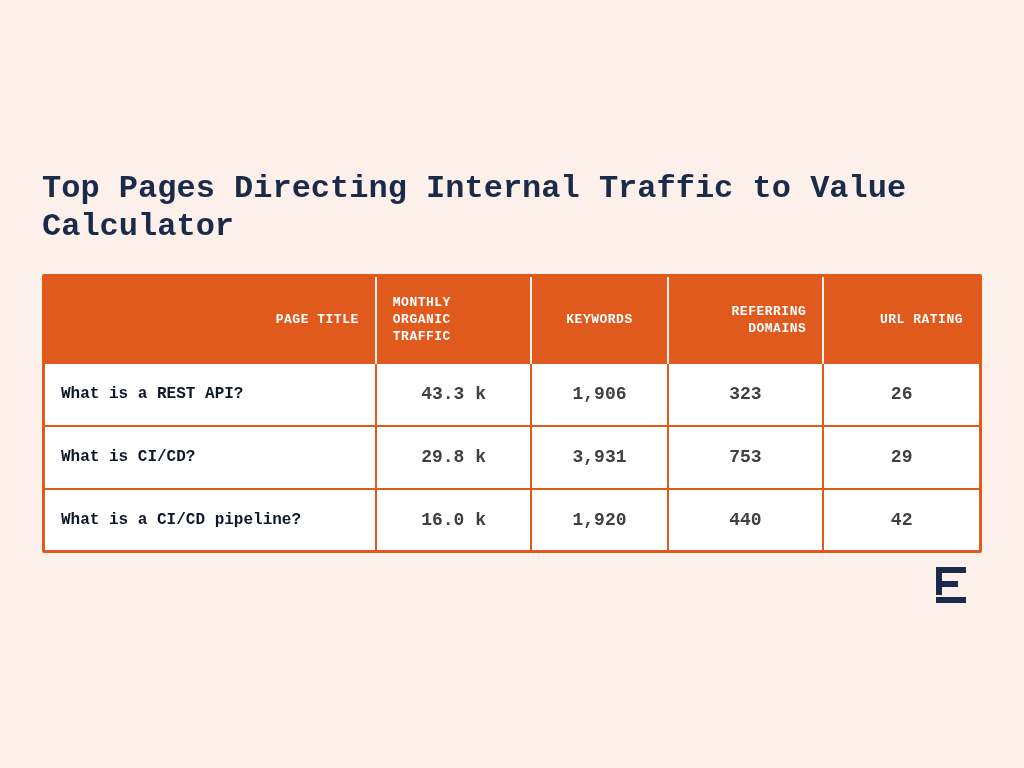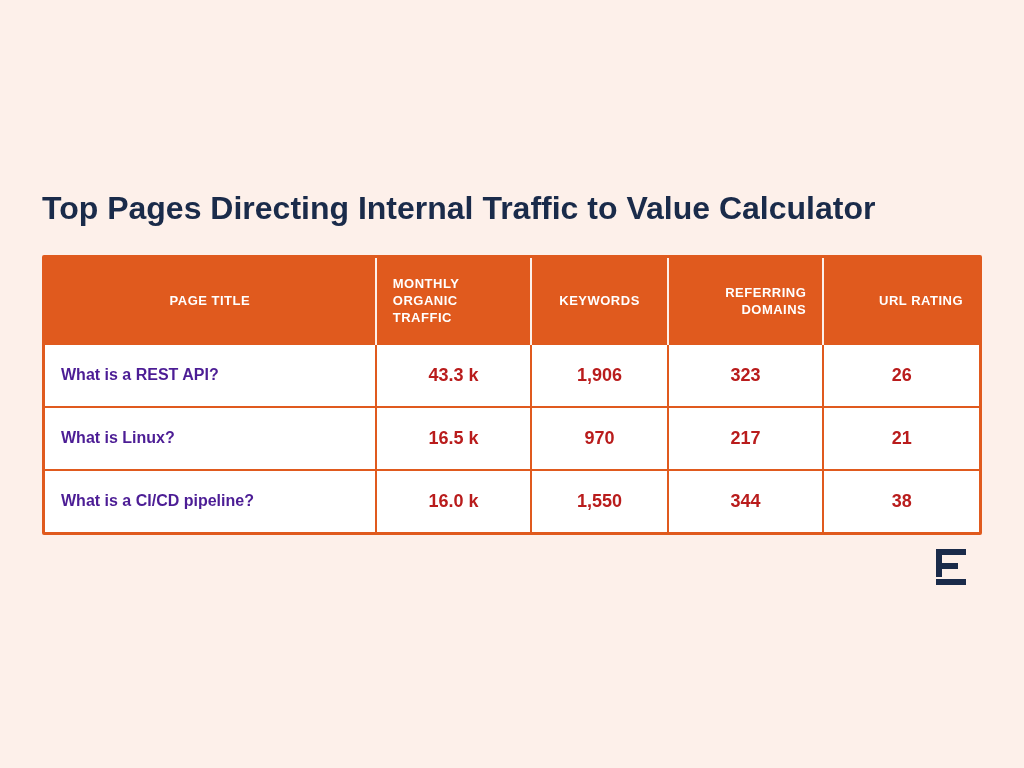--- a/index.html
+++ b/index.html
@@ -15,20 +15,21 @@
       display: flex;
       align-items: center;
       justify-content: center;
       font-family: 'Arial', sans-serif;
       overflow: hidden;
     }
 
     .container {
       width: 980px;
       padding: 30px 20px 20px 20px;
+      font-family: Liberation Mono, monospace;
     }
 
     .page-title {
       color: #1a2b4a;
       font-size: 32px;
       font-weight: 800;
       margin-bottom: 28px;
       line-height: 1.2;
     }
 
@@ -48,21 +49,21 @@
       background-color: #e05a1e;
     }
 
     thead th {
       color: #fff;
       font-size: 13px;
       font-weight: 700;
       text-transform: uppercase;
       letter-spacing: 0.5px;
       padding: 18px 16px;
-      text-align: center;
+      text-align: right;
       vertical-align: middle;
       line-height: 1.3;
       border-right: 2px solid #fdf0ea;
     }
 
     thead th:last-child {
       border-right: none;
     }
 
     thead th.col-page-title {
@@ -105,28 +106,28 @@
       color: #1a2b4a;
     }
 
     tbody td:last-child {
       border-right: none;
     }
 
     tbody td.cell-page-title {
       font-size: 16px;
       font-weight: 800;
-      color: #4c1d95;
+      color: #0f172a;
       line-height: 1.3;
     }
 
     tbody td.cell-value {
       font-size: 18px;
       font-weight: 700;
-      color: #b91c1c;
+      color: #404040;
       text-align: center;
     }
 
     .footer-logo {
       display: flex;
       justify-content: flex-end;
       margin-top: 14px;
       padding-right: 4px;
     }
   </style>
@@ -149,32 +150,32 @@
       </thead>
       <tbody id="table-body">
       <tr>
             <td class="cell-page-title">What is a REST API?</td>
             <td class="cell-value">43.3 k</td>
             <td class="cell-value">1,906</td>
             <td class="cell-value">323</td>
             <td class="cell-value">26</td>
           </tr>
           <tr>
-            <td class="cell-page-title">What is Linux?</td>
-            <td class="cell-value">16.5 k</td>
-            <td class="cell-value">970</td>
-            <td class="cell-value">217</td>
-            <td class="cell-value">21</td>
+            <td class="cell-page-title">What is CI/CD?</td>
+            <td class="cell-value">29.8 k</td>
+            <td class="cell-value">3,931</td>
+            <td class="cell-value">753</td>
+            <td class="cell-value">29</td>
           </tr>
           <tr>
             <td class="cell-page-title">What is a CI/CD pipeline?</td>
             <td class="cell-value">16.0 k</td>
-            <td class="cell-value">1,550</td>
-            <td class="cell-value">344</td>
-            <td class="cell-value">38</td>
+            <td class="cell-value">1,920</td>
+            <td class="cell-value">440</td>
+            <td class="cell-value">42</td>
           </tr>
         </tbody>
     </table>
   </div>
 
   <div class="footer-logo">
     <div>
       <svg width="42" height="36" viewBox="0 0 42 36" xmlns="http://www.w3.org/2000/svg">
         <rect x="0" y="0" width="30" height="6" fill="#1a2b4a"></rect>
         <rect x="0" y="0" width="6" height="28" fill="#1a2b4a"></rect>

